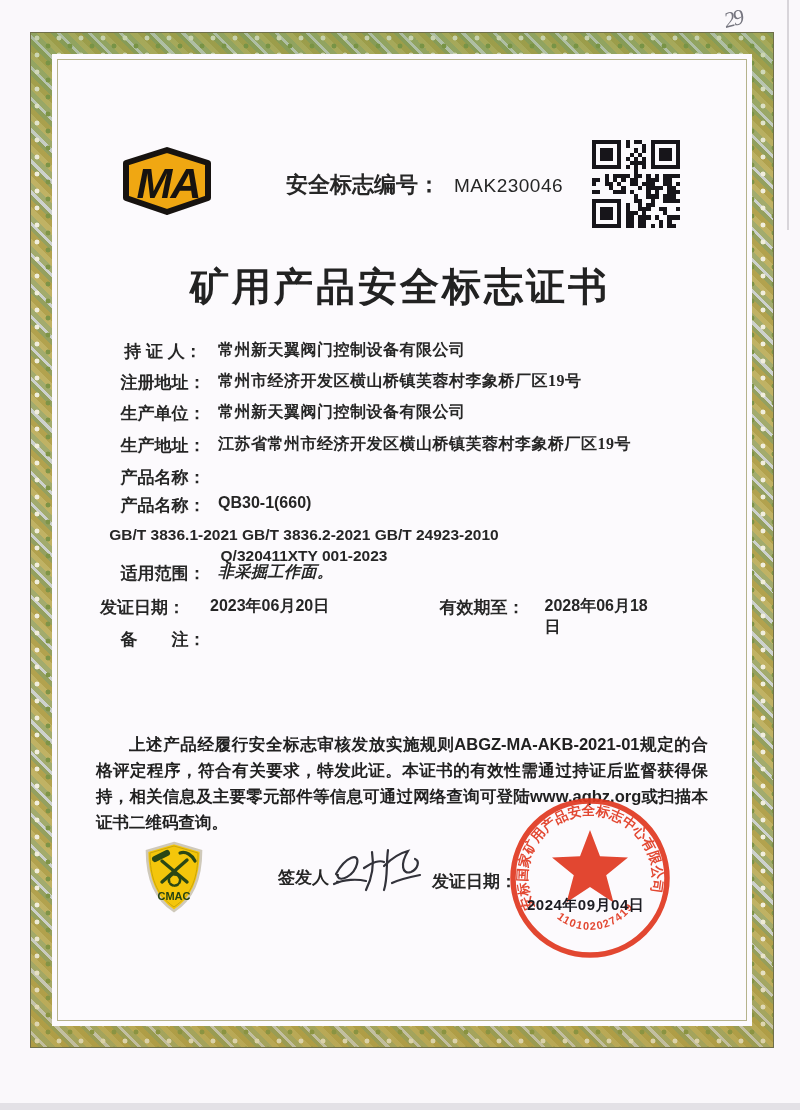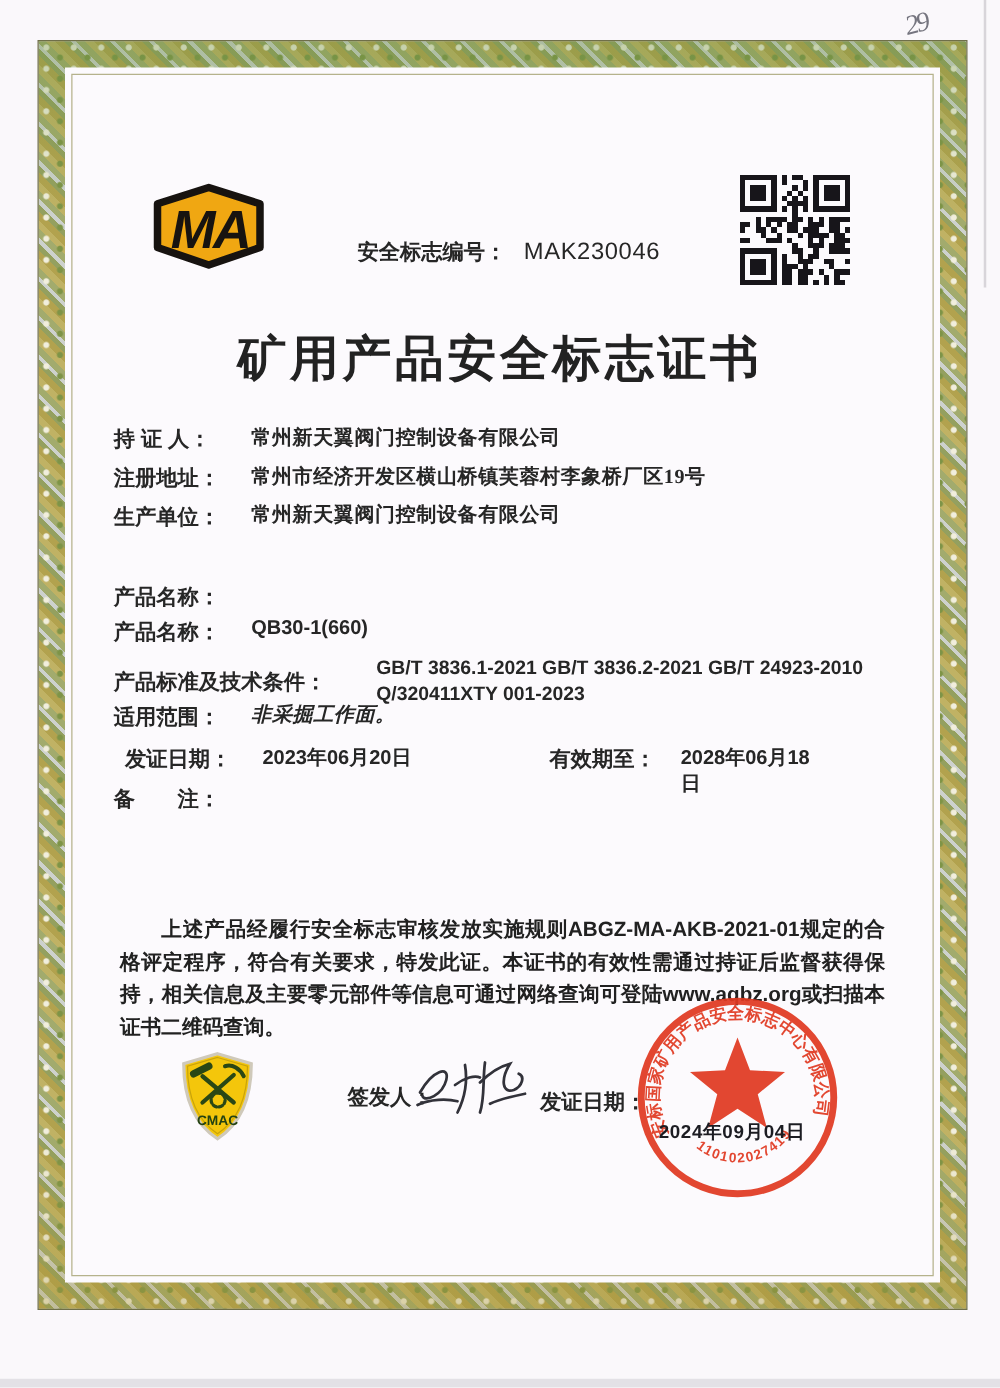--- a/index.html
+++ b/index.html
@@ -34,29 +34,29 @@
   }
   .cert-inner{
     position:absolute;inset:21px;background:#fcfafd;
   }
   .cert-inner::after{
     content:"";position:absolute;inset:5px;border:1px solid #b5b28c;pointer-events:none;
   }
   
   .ma-logo{position:absolute;left:114px;top:146px;width:106px;height:70px;}
   .certno-row{position:absolute;left:286px;top:170px;display:flex;align-items:baseline;gap:14px;}
-  .certno-label{font-size:17px;font-weight:700;font-family:"Liberation Sans","DejaVu Sans",sans-serif;margin-top:20px;}
+  .certno-label{font-size:22px;font-weight:700;font-family:"Liberation Sans","DejaVu Sans",sans-serif;}
   .certno-value{font-size:19px;font-family:Liberation Sans, sans-serif;letter-spacing:.5px;}
   .qr{position:absolute;left:592px;top:140px;width:88px;height:88px;}
   .cert-title{
     position:absolute;left:0;top:260px;width:800px;text-align:center;
     font-size:39px;font-weight:900;letter-spacing:3px;color:#222;
   }
   
-  .frow{position:absolute;left:91px;display:flex;align-items:flex-start;}
+  .frow{position:absolute;left:108px;display:flex;align-items:flex-start;text-align:center;}
   .flabel{
     width:110px;flex:0 0 auto;font-size:17px;font-weight:700;
     font-family:"Liberation Sans","DejaVu Sans",sans-serif;white-space:nowrap;
   }
   .fvalue{
     font-size:16px;font-weight:700;letter-spacing:.5px;
     font-family:Liberation Serif, serif;
   }
   .fvalue.mono-ish{font-family:"Liberation Sans","DejaVu Sans",sans-serif;letter-spacing:0;}
   .flabel.wide{width:210px;}
@@ -259,29 +259,32 @@
     <span class="fvalue">常州新天翼阀门控制设备有限公司</span>
   </div>
   <div class="frow" style="top:371px">
     <span class="flabel">注册地址：</span>
     <span class="fvalue">常州市经济开发区横山桥镇芙蓉村李象桥厂区19号</span>
   </div>
   <div class="frow" style="top:402px">
     <span class="flabel">生产单位：</span>
     <span class="fvalue">常州新天翼阀门控制设备有限公司</span>
   </div>
+  <div class="frow" style="top:434px">
+    <span class="flabel">生产地址：</span>
+    <span class="fvalue">江苏省常州市经济开发区横山桥镇芙蓉村李象桥厂区19号</span>
+  </div>
   <div class="frow" style="top:466px">
     <span class="flabel">产品名称：</span>
   </div>
   <div class="frow" style="top:494px">
     <span class="flabel">产品名称：</span>
     <span class="fvalue mono-ish">QB30-1(660)</span>
   </div>
   <div class="frow" style="top:524px;align-items:center">
-    <span class="flabel wide">产品标准及技术条件：</span>
     <span class="std-value">GB/T 3836.1-2021 GB/T 3836.2-2021 GB/T 24923-2010 Q/320411XTY 001-2023</span>
   </div>
   <div class="frow" style="top:562px">
     <span class="flabel">适用范围：</span>
     <span class="fvalue" style="font-style:italic">非采掘工作面。</span>
   </div>
   <div class="date-pair">
     <span class="flabel">发证日期：</span>
     <span class="fvalue mono-ish" style="width:175px">2023年06月20日</span>
     <span class="gap"></span>

